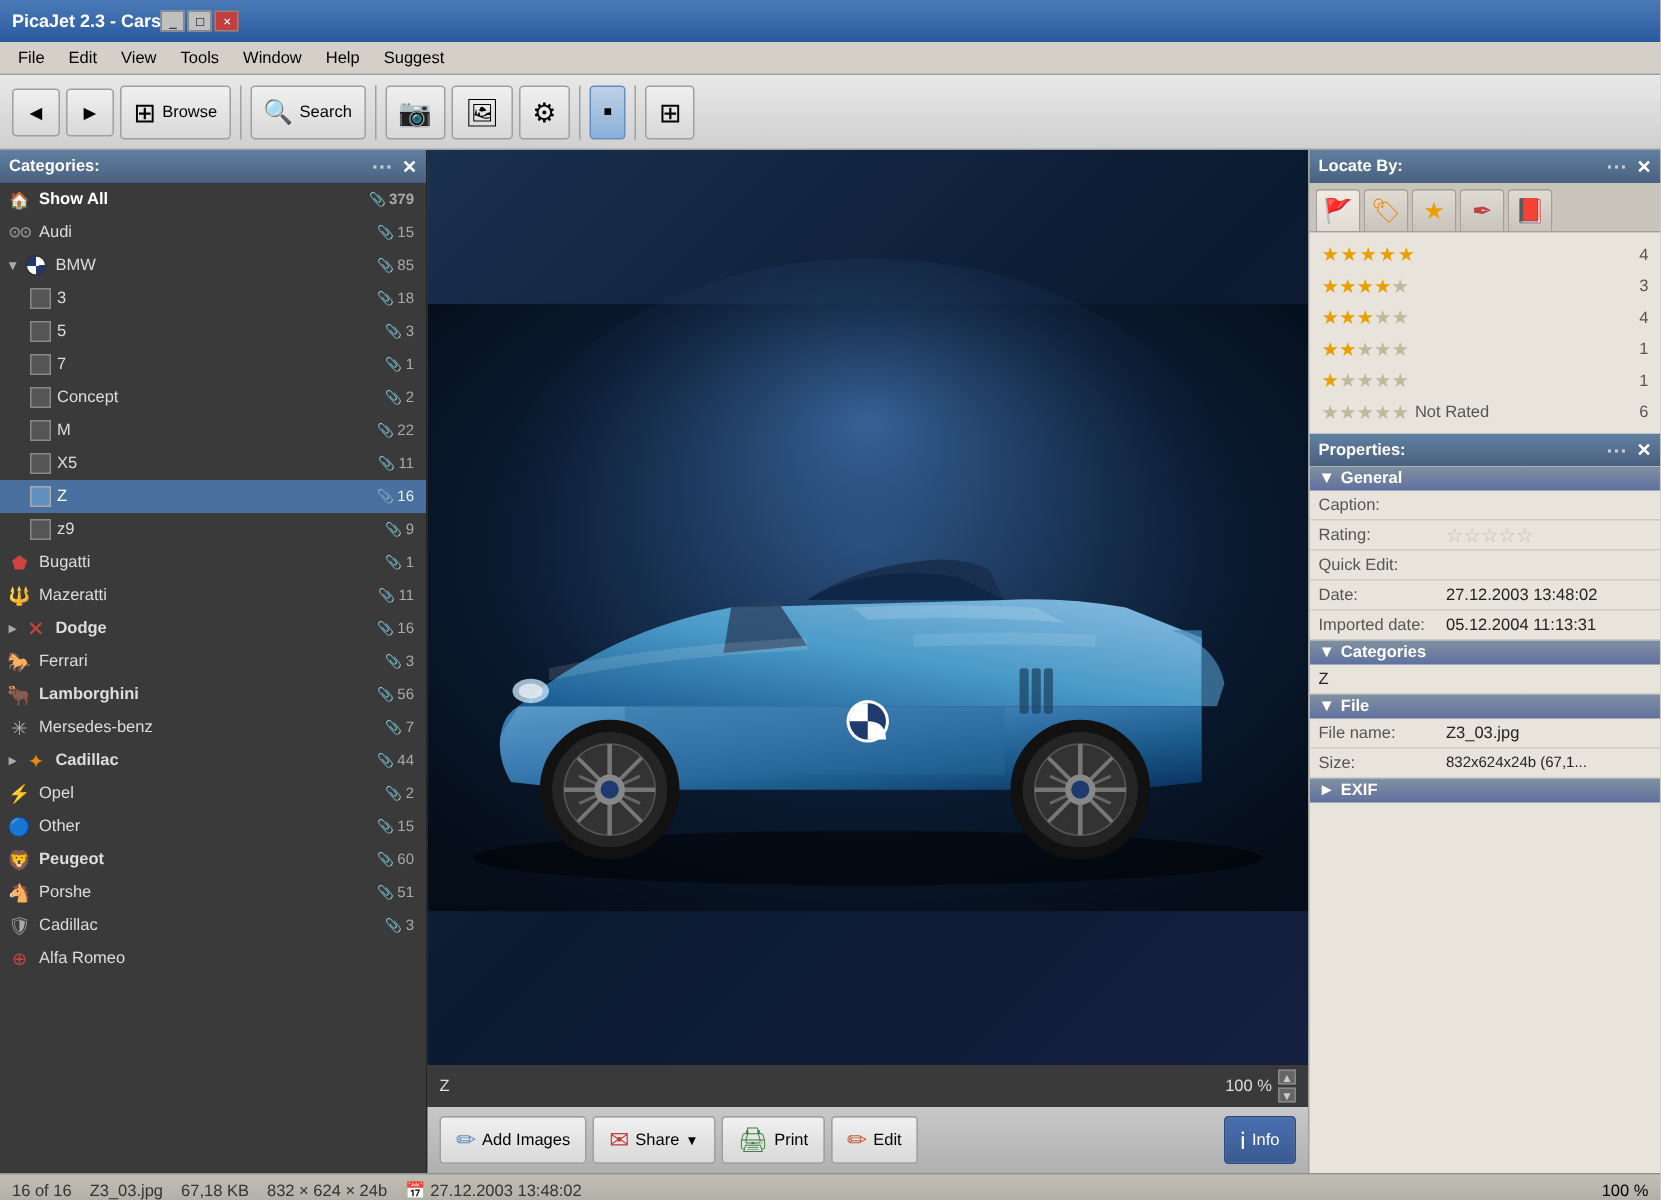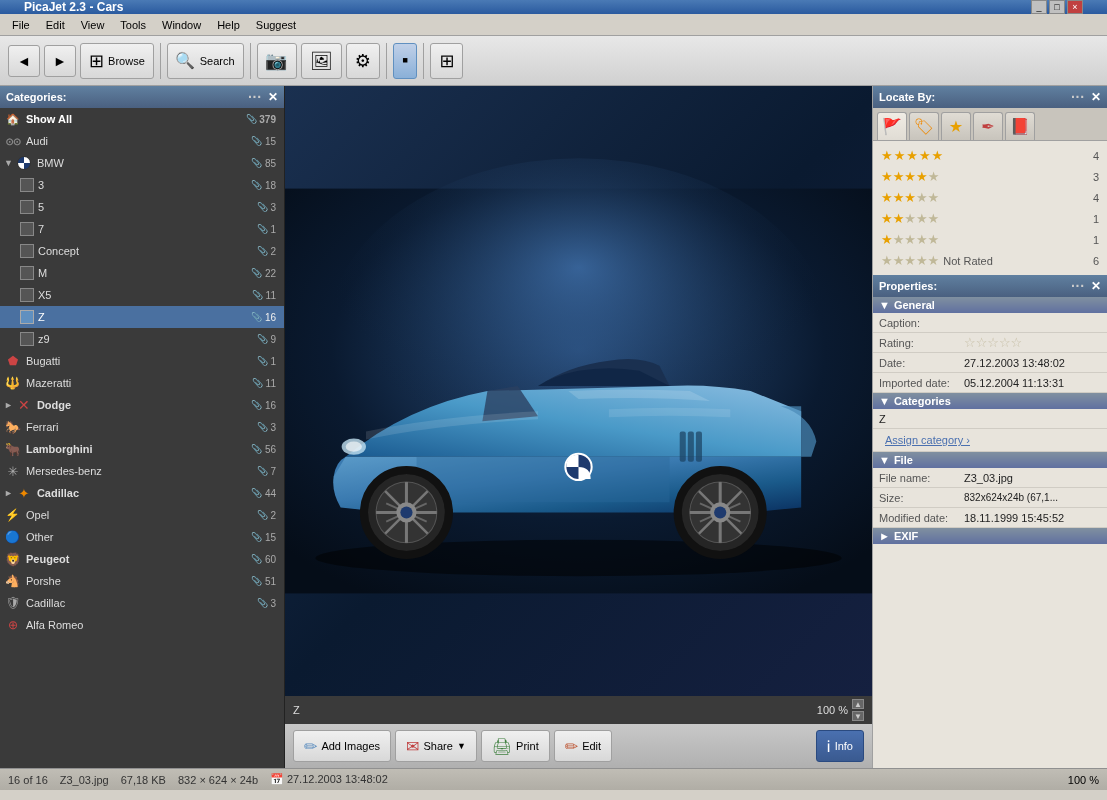--- a/index.html
+++ b/index.html
@@ -1,19 +1,19 @@
 <!DOCTYPE html>
 <html><head>
   <meta charset="utf-8">
   <style>
     * { margin: 0; padding: 0; box-sizing: border-box; }
     body { font-family: 'Segoe UI', Tahoma, Geneva, Verdana, sans-serif; font-size: 11px; background: #d4d0c8; overflow: hidden; width: 1107px; height: 800px; }
     
     
-    .title-bar { background: linear-gradient(to bottom, #4a7ab5, #2a5a9f); color: white; height: 14px; display: flex; align-items: center; padding: 0 24px; justify-content: space-between; }
+    .title-bar { background: linear-gradient(to bottom, #4a7ab5, #2a5a9f); color: white; height: 28px; display: flex; align-items: center; padding: 0 8px; }
     .title-bar-text { font-size: 12px; font-weight: bold; }
     .title-bar-controls { display: flex; gap: 2px; }
     .title-btn { width: 16px; height: 14px; background: #c0c0c0; border: 1px solid #888; font-size: 9px; display: flex; align-items: center; justify-content: center; cursor: pointer; color: #000; }
     
     
     .menu-bar { background: #d4d0c8; height: 22px; display: flex; align-items: center; padding: 0 4px; border-bottom: 1px solid #a0a0a0; }
     .menu-item { padding: 2px 8px; font-size: 11px; cursor: pointer; color: #000; }
     
     
     .toolbar { background: linear-gradient(to bottom, #e8e8e8, #d0d0d0); height: 50px; display: flex; align-items: center; padding: 0 8px; gap: 4px; border-bottom: 1px solid #a0a0a0; }
@@ -491,58 +491,55 @@
           </div>
           <div class="prop-row">
             <span class="prop-label">Caption:</span>
             <span class="prop-value"></span>
           </div>
           <div class="prop-row">
             <span class="prop-label">Rating:</span>
             <span class="prop-rating-stars">☆☆☆☆☆</span>
           </div>
           <div class="prop-row">
+            <span class="prop-label">Quick Edit:</span>
+            <span class="prop-value"></span>
+          </div>
+          <div class="prop-row">
             <span class="prop-label">Date:</span>
             <span class="prop-value">27.12.2003 13:48:02</span>
           </div>
           <div class="prop-row">
             <span class="prop-label">Imported date:</span>
             <span class="prop-value">05.12.2004 11:13:31</span>
           </div>
         </div>
 
         <div class="prop-section">
           <div class="prop-section-header">
             <span>▼</span>
             <span>Categories</span>
           </div>
           <div class="prop-row">
             <span class="prop-value">Z</span>
           </div>
-          <div class="prop-row">
-            <span class="assign-cat">Assign category ›</span>
-          </div>
         </div>
 
         <div class="prop-section">
           <div class="prop-section-header">
             <span>▼</span>
             <span>File</span>
           </div>
           <div class="prop-row">
             <span class="prop-label">File name:</span>
             <span class="prop-value">Z3_03.jpg</span>
           </div>
           <div class="prop-row">
             <span class="prop-label">Size:</span>
             <span class="prop-value" style="font-size:10px;">832x624x24b (67,1...</span>
-          </div>
-          <div class="prop-row">
-            <span class="prop-label">Modified date:</span>
-            <span class="prop-value">18.11.1999 15:45:52</span>
           </div>
         </div>
 
         <div class="prop-section">
           <div class="prop-section-header">
             <span>►</span>
             <span>EXIF</span>
           </div>
         </div>
       </div>

